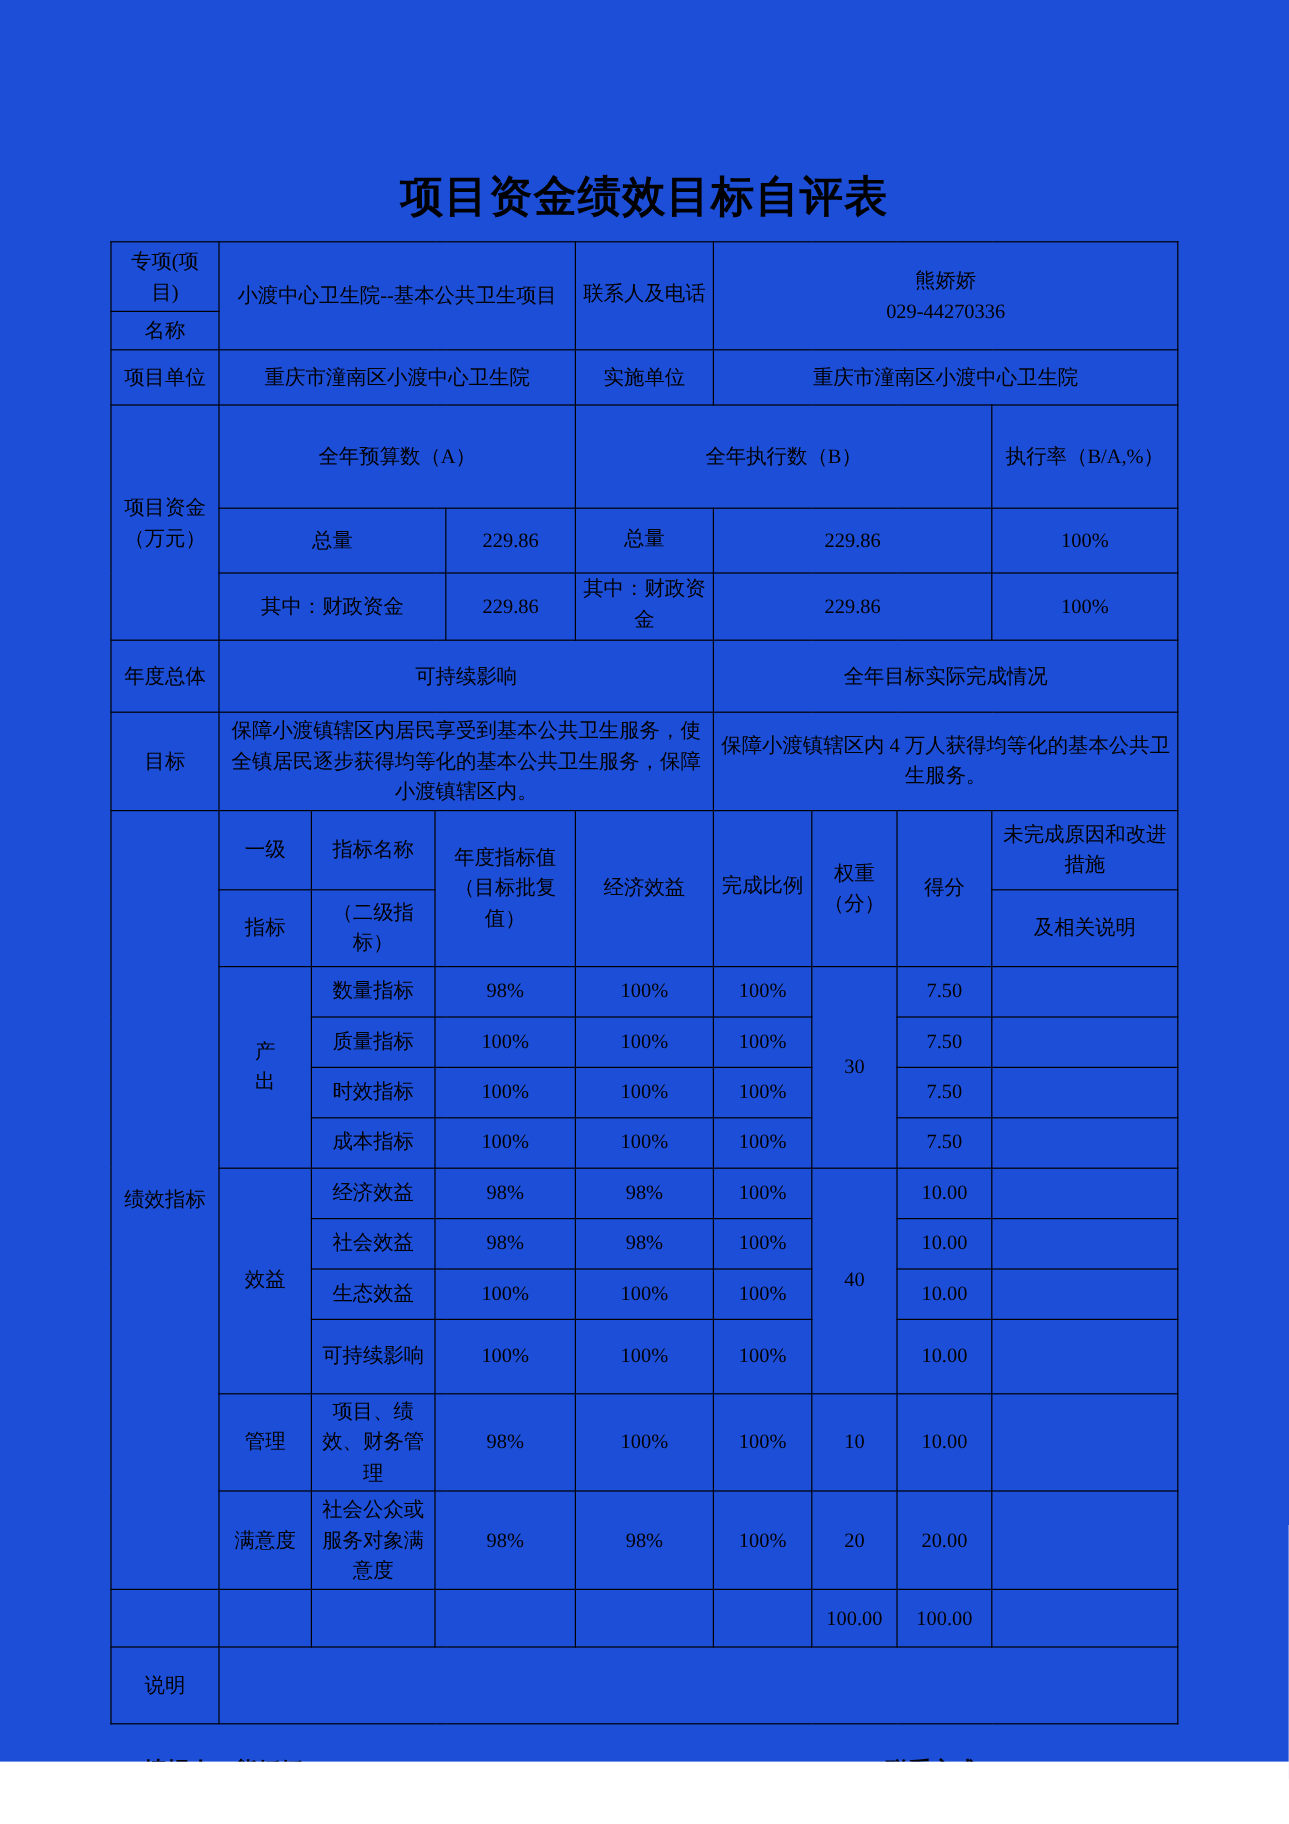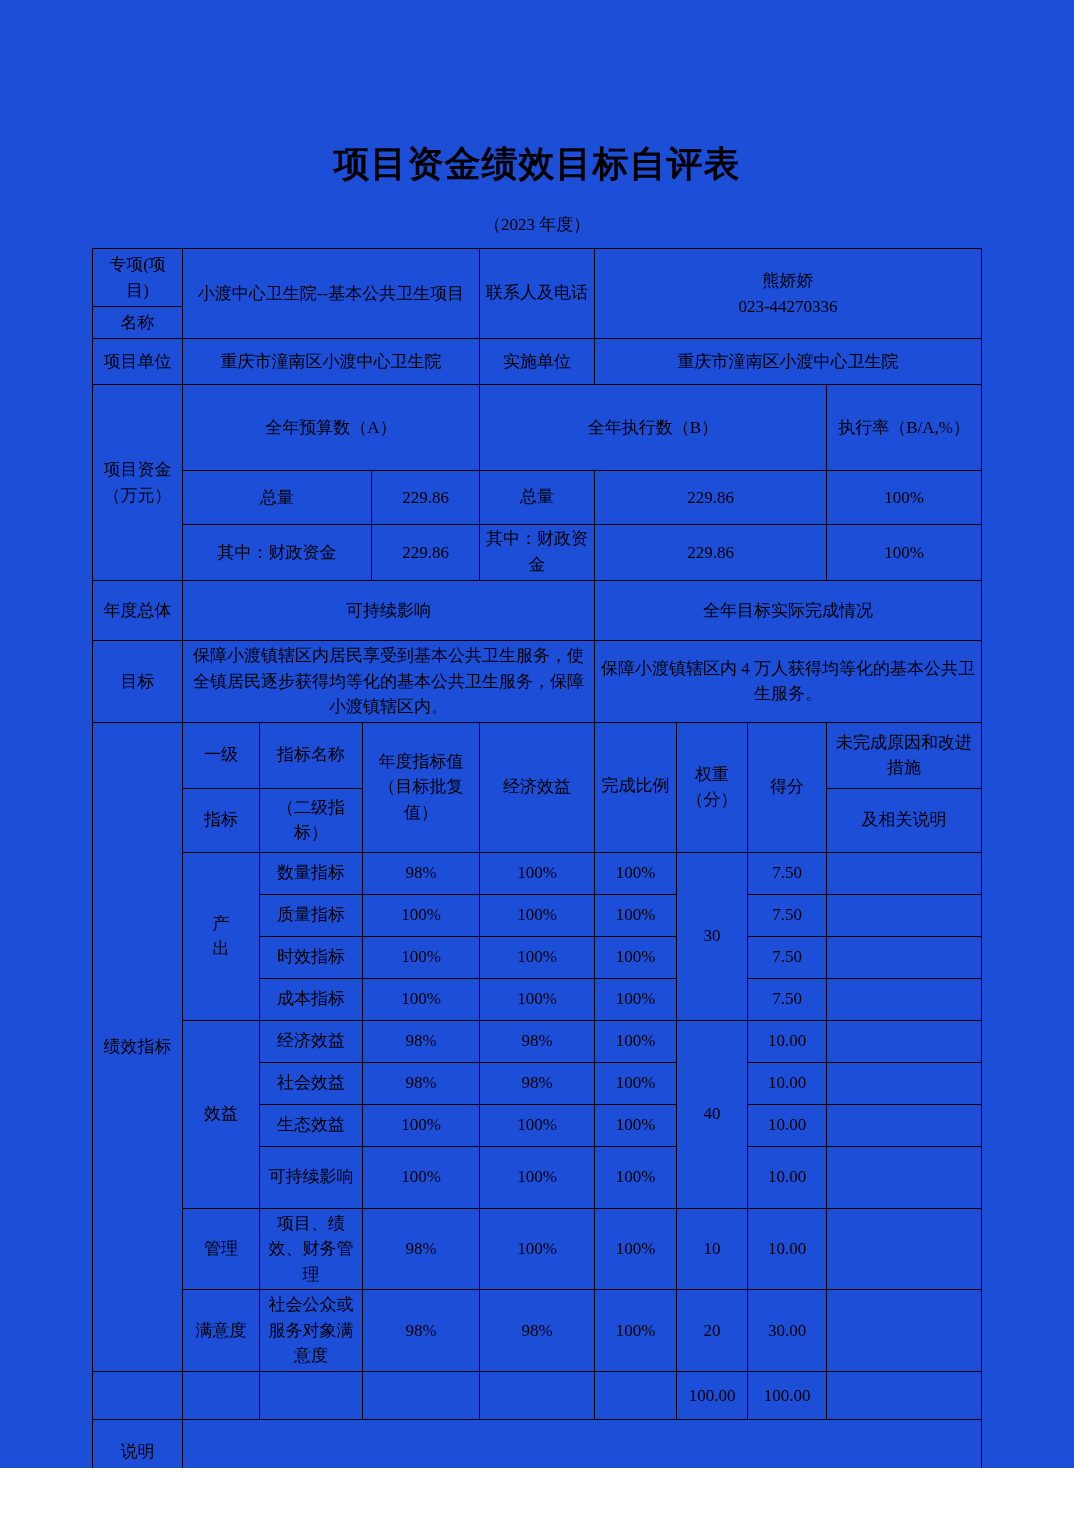--- a/index.html
+++ b/index.html
@@ -39,21 +39,20 @@
     margin-top:26px; padding:0 130px 0 120px;
     font-size:19px; font-weight:bold;
   }
 </style>
 </head>
 <body>
 
 <div class="page">
 
   <div class="title">项目资金绩效目标自评表</div>
-  <div class="subtitle">（2023 年度）</div>
 
   <table class="main">
     <colgroup>
       <col style="width:90px">
         <col style="width:77px">
         <col style="width:103px">
       <col style="width:9px">
         <col style="width:108px">
         <col style="width:115px">
       <col style="width:82px">
@@ -62,21 +61,21 @@
       <col style="width:155px">
     </colgroup>
 
     <tbody>
         <tr style="height:58px">
       <td>专项(项目)</td>
       <td colspan="4" rowspan="2" class="p26">小渡中心卫生院--基本公共卫生项目</td>
       <td rowspan="2" class="p8">联系人及电话</td>
       <td colspan="4" rowspan="2">
         <div>熊娇娇</div>
-        <div>023-44270336</div>
+        <div>029-44270336</div>
       </td>
     </tr>
     <tr style="height:32px">
       <td>名称</td>
     </tr>
 
     <tr style="height:46px">
       <td>项目单位</td>
       <td colspan="4">重庆市潼南区小渡中心卫生院</td>
       <td>实施单位</td>
@@ -213,21 +212,21 @@
       <td></td>
     </tr>
 
     <tr style="height:82px">
       <td>满意度</td>
       <td class="p10">社会公众或服务对象满意度</td>
       <td colspan="2">98%</td>
       <td>98%</td>
       <td>100%</td>
       <td>20</td>
-      <td>30.00</td>
+      <td>20.00</td>
       <td></td>
     </tr>
 
     <tr style="height:48px">
       <td></td>
       <td></td>
       <td></td>
       <td colspan="2"></td>
       <td></td>
       <td></td>

